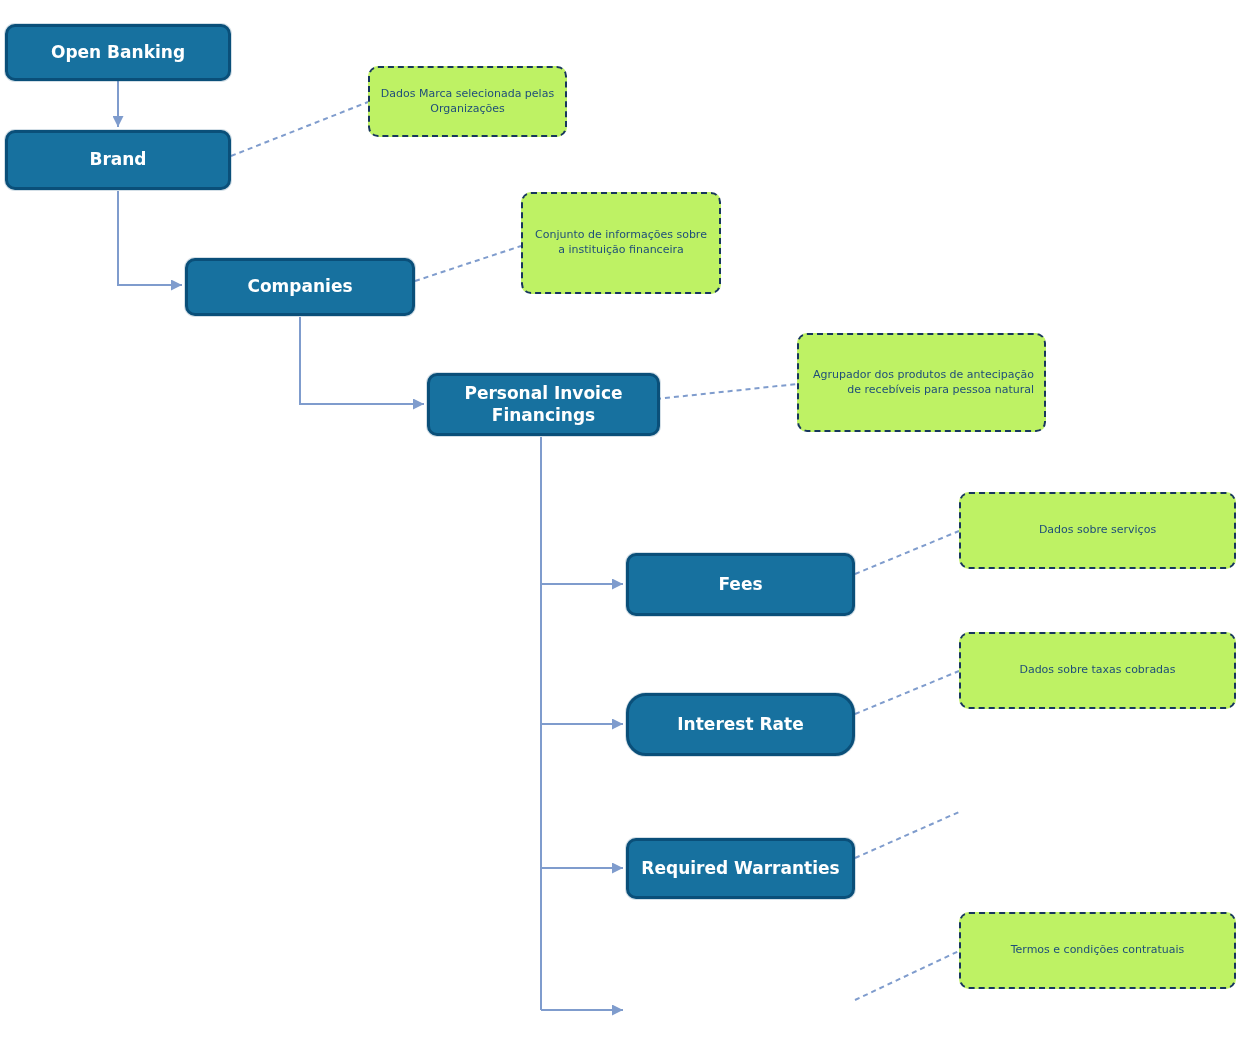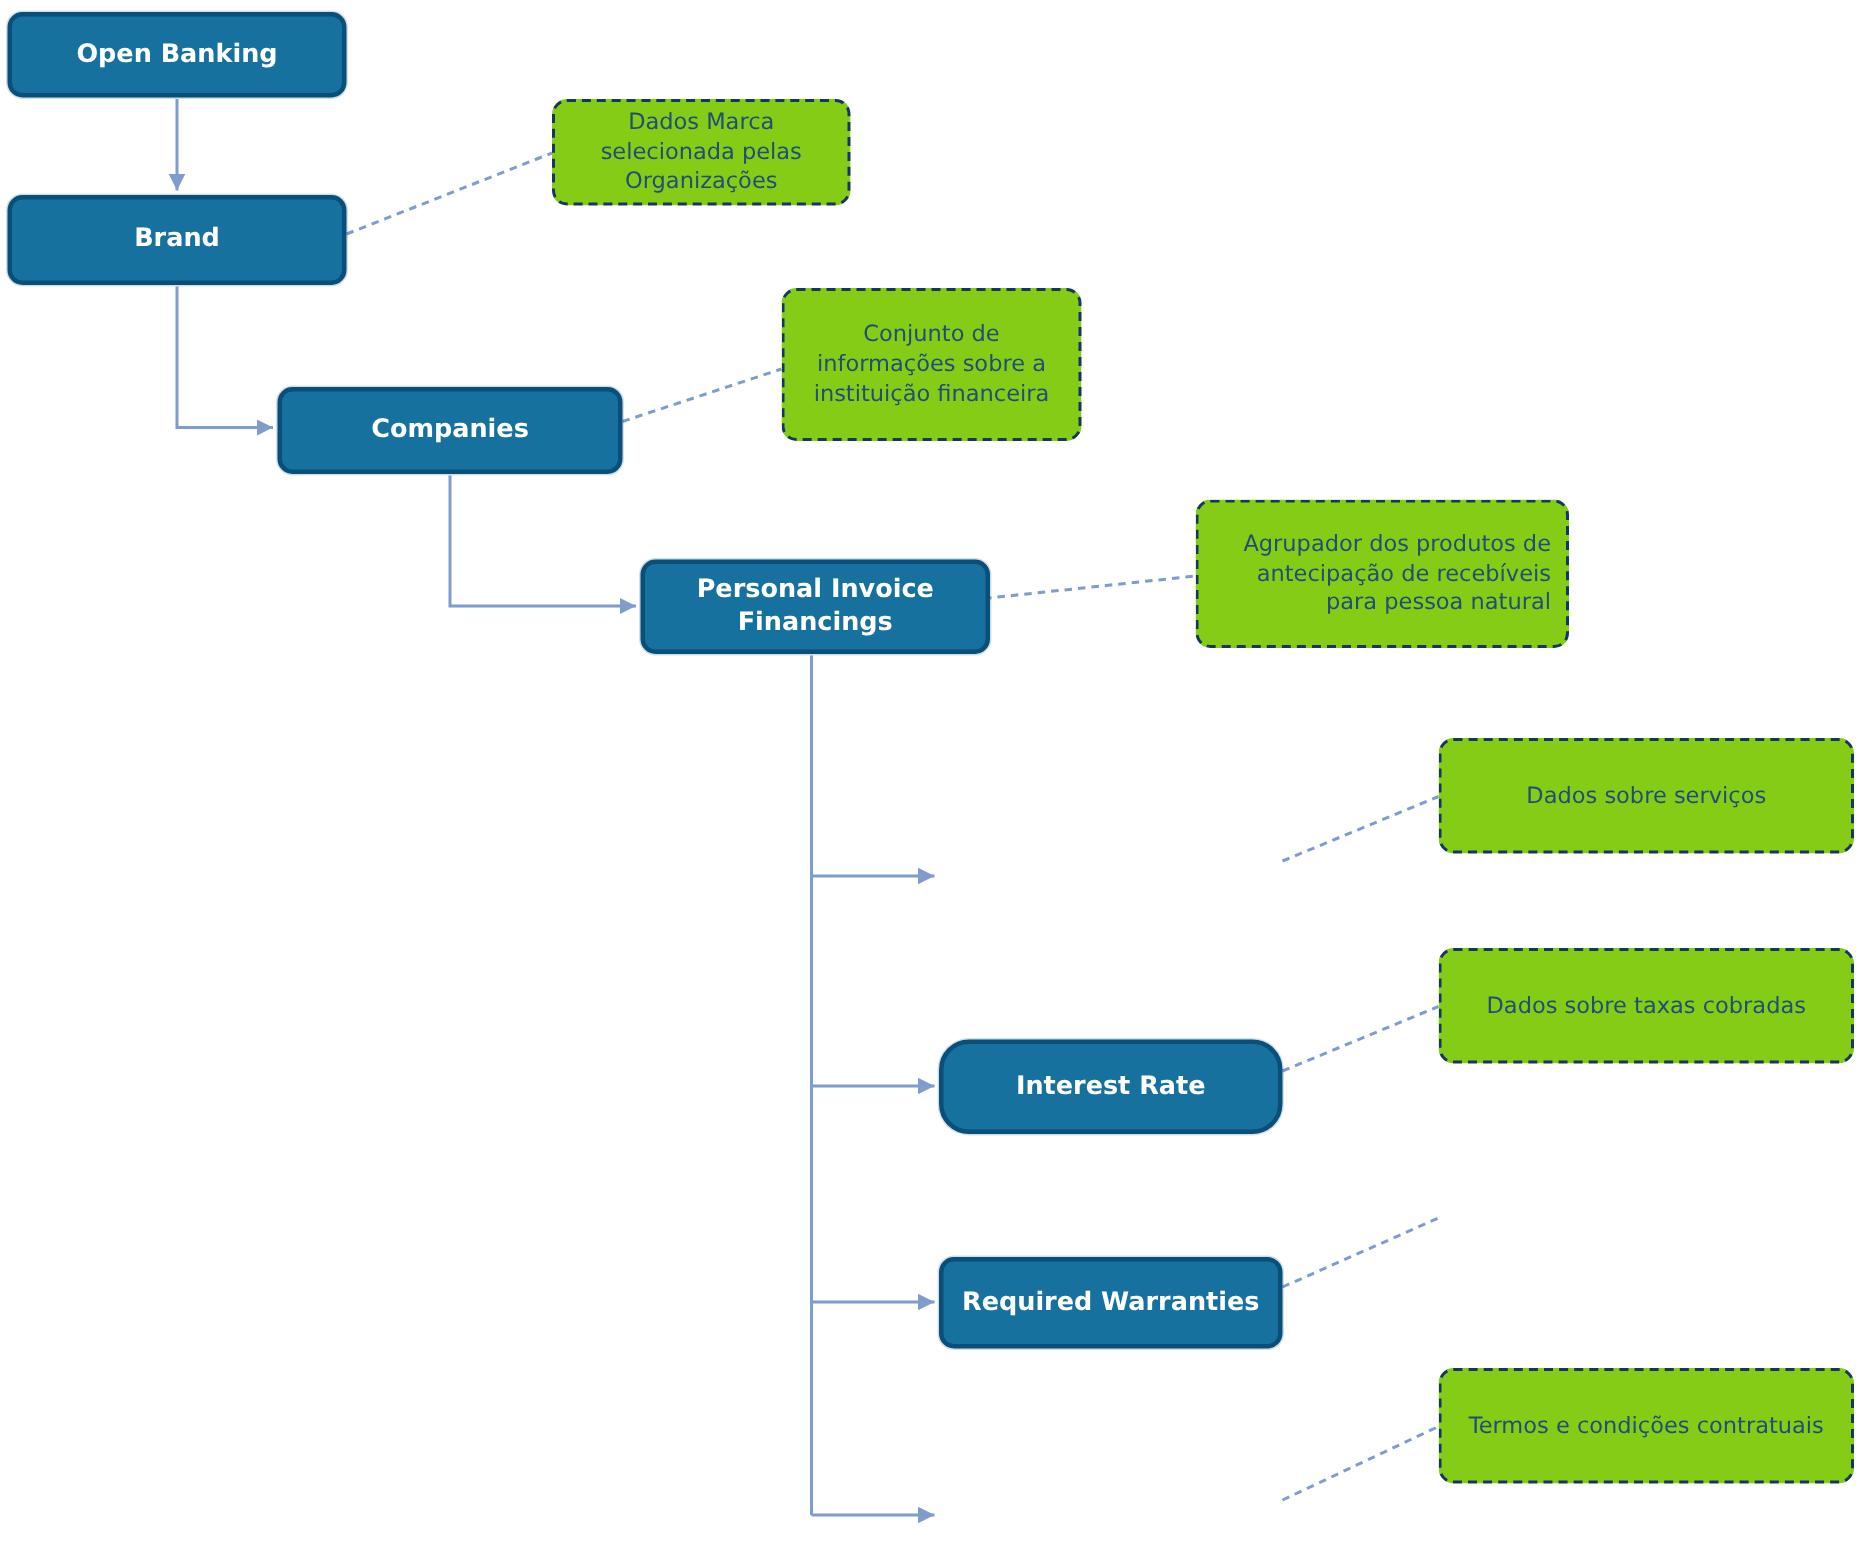--- a/index.html
+++ b/index.html
@@ -45,25 +45,25 @@
     padding: 4px 12px;
     box-shadow: 0 0 0 1px rgba(10, 79, 121, 0.18);
   }
 
   .ann {
     position: absolute;
     display: flex;
     align-items: center;
     justify-content: center;
     text-align: center;
-    background: #84cc16;
+    background: #bef264;
     border: 2px dashed var(--annotation-border, #17365d);
     border-radius: 10px;
     color: var(--annotation-text, #1f4e79);
-    font-size: 15px;
+    font-size: 11px;
     line-height: 1.32;
     padding: 6px 10px;
   }
 </style>
 </head>
 <body>
 
 <div class="canvas">
 
   <svg class="svg-layer" viewBox="0 0 1240 1044" xmlns="http://www.w3.org/2000/svg">
@@ -84,28 +84,29 @@
 
     <path class="connector dashed" d="M231 156 L368 102"></path>
     <path class="connector dashed" d="M415 281 L521 246"></path>
     <path class="connector dashed" d="M656 399 L797 384"></path>
     <path class="connector dashed" d="M855 574 L959 531"></path>
     <path class="connector dashed" d="M855 714 L959 671"></path>
     <path class="connector dashed" d="M855 858 L959 812"></path>
     <path class="connector dashed" d="M855 1000 L959 951"></path>
   </svg>
 
-  <div class="node" style="left:5px; top:8px; width:226px; height:57px;">Open Banking</div>
+  <div class="node" style="left:5px; top:24px; width:226px; height:57px;">Open Banking</div>
 
   <div class="node" style="left:5px; top:130px; width:226px; height:60px;">Brand</div>
 
   <div class="node" style="left:185px; top:258px; width:230px; height:58px;">Companies</div>
 
   <div class="node" style="left:427px; top:373px; width:233px; height:63px;">Personal Invoice Financings</div>
 
+  <div class="node" style="left:626px; top:553px; width:229px; height:63px;">Fees</div>
 
   <div class="node" style="left:626px; top:693px; width:229px; height:63px;border-radius:20px;">Interest Rate</div>
 
   <div class="node" style="left:626px; top:838px; width:229px; height:61px;">Required Warranties</div>
 
 
   <div class="ann" style="left:368px; top:66px; width:199px; height:71px;">Dados Marca selecionada pelas Organizações</div>
 
   <div class="ann" style="left:521px; top:192px; width:200px; height:102px;">Conjunto de informações sobre a instituição financeira</div>
 

